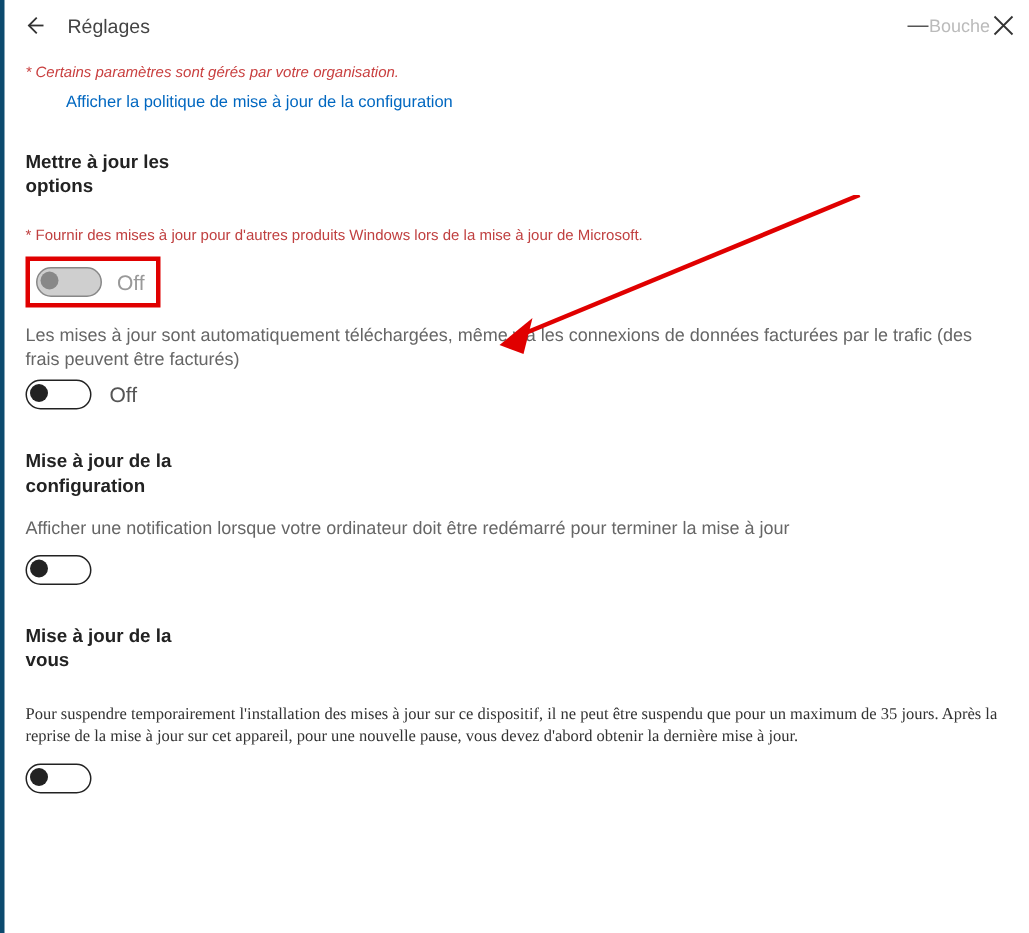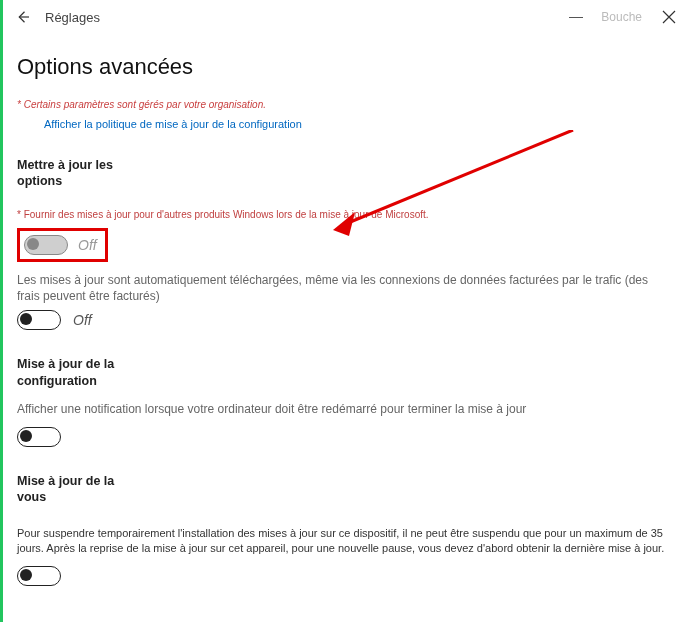--- a/index.html
+++ b/index.html
@@ -9,54 +9,54 @@
     height: 622px;
     position: relative;
     background: #fff;
     overflow: hidden;
     font-size: 12px;
     color: #222;
   }
   .window {
     width: 686px;
     height: 622px;
-    border-left: 3px solid #22c55e;
+    border-left: 3px solid #0c4a6e;
     position: relative;
   }
   .titlebar {
     height: 34px;
     display: flex;
     align-items: center;
     padding: 0 8px;
     font-size: 13px;
     color: #444;
   }
   .back-btn { width: 24px; height: 24px; display:flex;align-items:center;justify-content:center; cursor:pointer; }
   .tb-title { margin-left: 10px; }
-  .tb-actions { margin-left: auto; display:flex; align-items:center; gap:18px; }
+  .tb-actions { margin-left: auto; display:flex; align-items:center; }
   .tb-min { width:14px; border-top:1px solid #555; height:0; }
   .tb-dim { color:#bbb; font-size:12px; }
   .tb-close { width:18px;height:18px; display:flex;align-items:center;justify-content:center; cursor:pointer; font-size:16px; color:#333;}
   .content { padding: 8px 14px 20px 14px; }
   h1.page-title { font-size: 22px; font-weight: 400; color:#111; padding: 12px 0 18px 0; }
   .managed-note { color:#c94040; font-size:10px; line-height:1.35; max-width:260px;font-style:italic; }
   .link { color:#0067c0; font-size:11px; display:inline-block; margin-top:6px; cursor:pointer;margin-left:27px; }
   .section-head { font-size:12.5px; color:#222; margin-top:26px; max-width:120px; line-height:1.3; font-weight:700;}
   .note-red { color:#c04040; font-size:10px; margin-top:20px; }
   .note-grey { color:#666; font-size:12px; margin-top:10px; line-height:1.35; }
   .toggle-row { display:flex; align-items:center; gap:12px; margin-top:6px; }
   .toggle {
     width: 44px; height:20px; border:1.5px solid #222; border-radius:12px;
     position:relative; background:#fff; cursor:pointer;
   }
   .toggle .knob {
     position:absolute; left:2px; top:2px; width:12px;height:12px;
     border-radius:50%; background:#222;
   }
-  .toggle-off-label { color:#555; font-size:14px;font-style:italic; }
+  .toggle-off-label { color:#555; font-size:14px; }
   .highlight-box {
     border:3px solid #e00000; padding:4px 8px 4px 4px; display:flex;
     align-items:center; gap:10px; width:fit-content; margin-top:8px;
   }
   .highlight-box .toggle {
     background:#cfcfcf; border-color:#888;
   }
   .highlight-box .toggle .knob { background:#888; }
   .highlight-box .toggle-off-label { color:#999; }
   .desc { color:#333; font-size:11px; margin-top:8px; line-height:1.4; }
@@ -80,21 +80,20 @@
       <span class="tb-dim">Bouche</span>
       <div class="tb-close">
         <svg width="14" height="14" viewBox="0 0 14 14">
           <path d="M1 1l12 12M13 1L1 13" stroke="#333" stroke-width="1.2"></path>
         </svg>
       </div>
     </div>
   </div>
 
   <div class="content">
-    <h1 class="page-title">Options avancées</h1>
 
     <div class="managed-note">* Certains paramètres sont gérés par votre organisation.</div>
     <span class="link">Afficher la politique de mise à jour de la configuration</span>
 
     <div class="section-head">Mettre à jour les options</div>
     <div class="note-red">* Fournir des mises à jour pour d'autres produits Windows lors de la mise à jour de Microsoft.</div>
 
     <div class="highlight-box">
       <div class="toggle">
           <div class="knob"></div>
@@ -112,21 +111,21 @@
 
     <div class="section-head">Mise à jour de la configuration</div>
     <div class="note-grey" style="margin-top:12px;">Afficher une notification lorsque votre ordinateur doit être redémarré pour terminer la mise à jour</div>
     <div class="toggle-row hidden-toggle">
       <div class="toggle">
           <div class="knob"></div>
         </div>
     </div>
 
     <div class="section-head">Mise à jour de la vous</div>
-    <div class="desc" style="margin-top:20px;">Pour suspendre temporairement l'installation des mises à jour sur ce dispositif, il ne peut être suspendu que pour un maximum de 35 jours. Après la reprise de la mise à jour sur cet appareil, pour une nouvelle pause, vous devez d'abord obtenir la dernière mise à jour.</div>
+    <div class="desc" style="margin-top:20px;font-family:Liberation Serif, serif;">Pour suspendre temporairement l'installation des mises à jour sur ce dispositif, il ne peut être suspendu que pour un maximum de 35 jours. Après la reprise de la mise à jour sur cet appareil, pour une nouvelle pause, vous devez d'abord obtenir la dernière mise à jour.</div>
     <div class="toggle-row hidden-toggle">
       <div class="toggle">
           <div class="knob"></div>
         </div>
     </div>
   </div>
 
   <svg class="arrow-svg" width="280" height="120">
     <defs>
       <marker id="ah" markerWidth="12" markerHeight="12" refX="2" refY="6" orient="auto">

